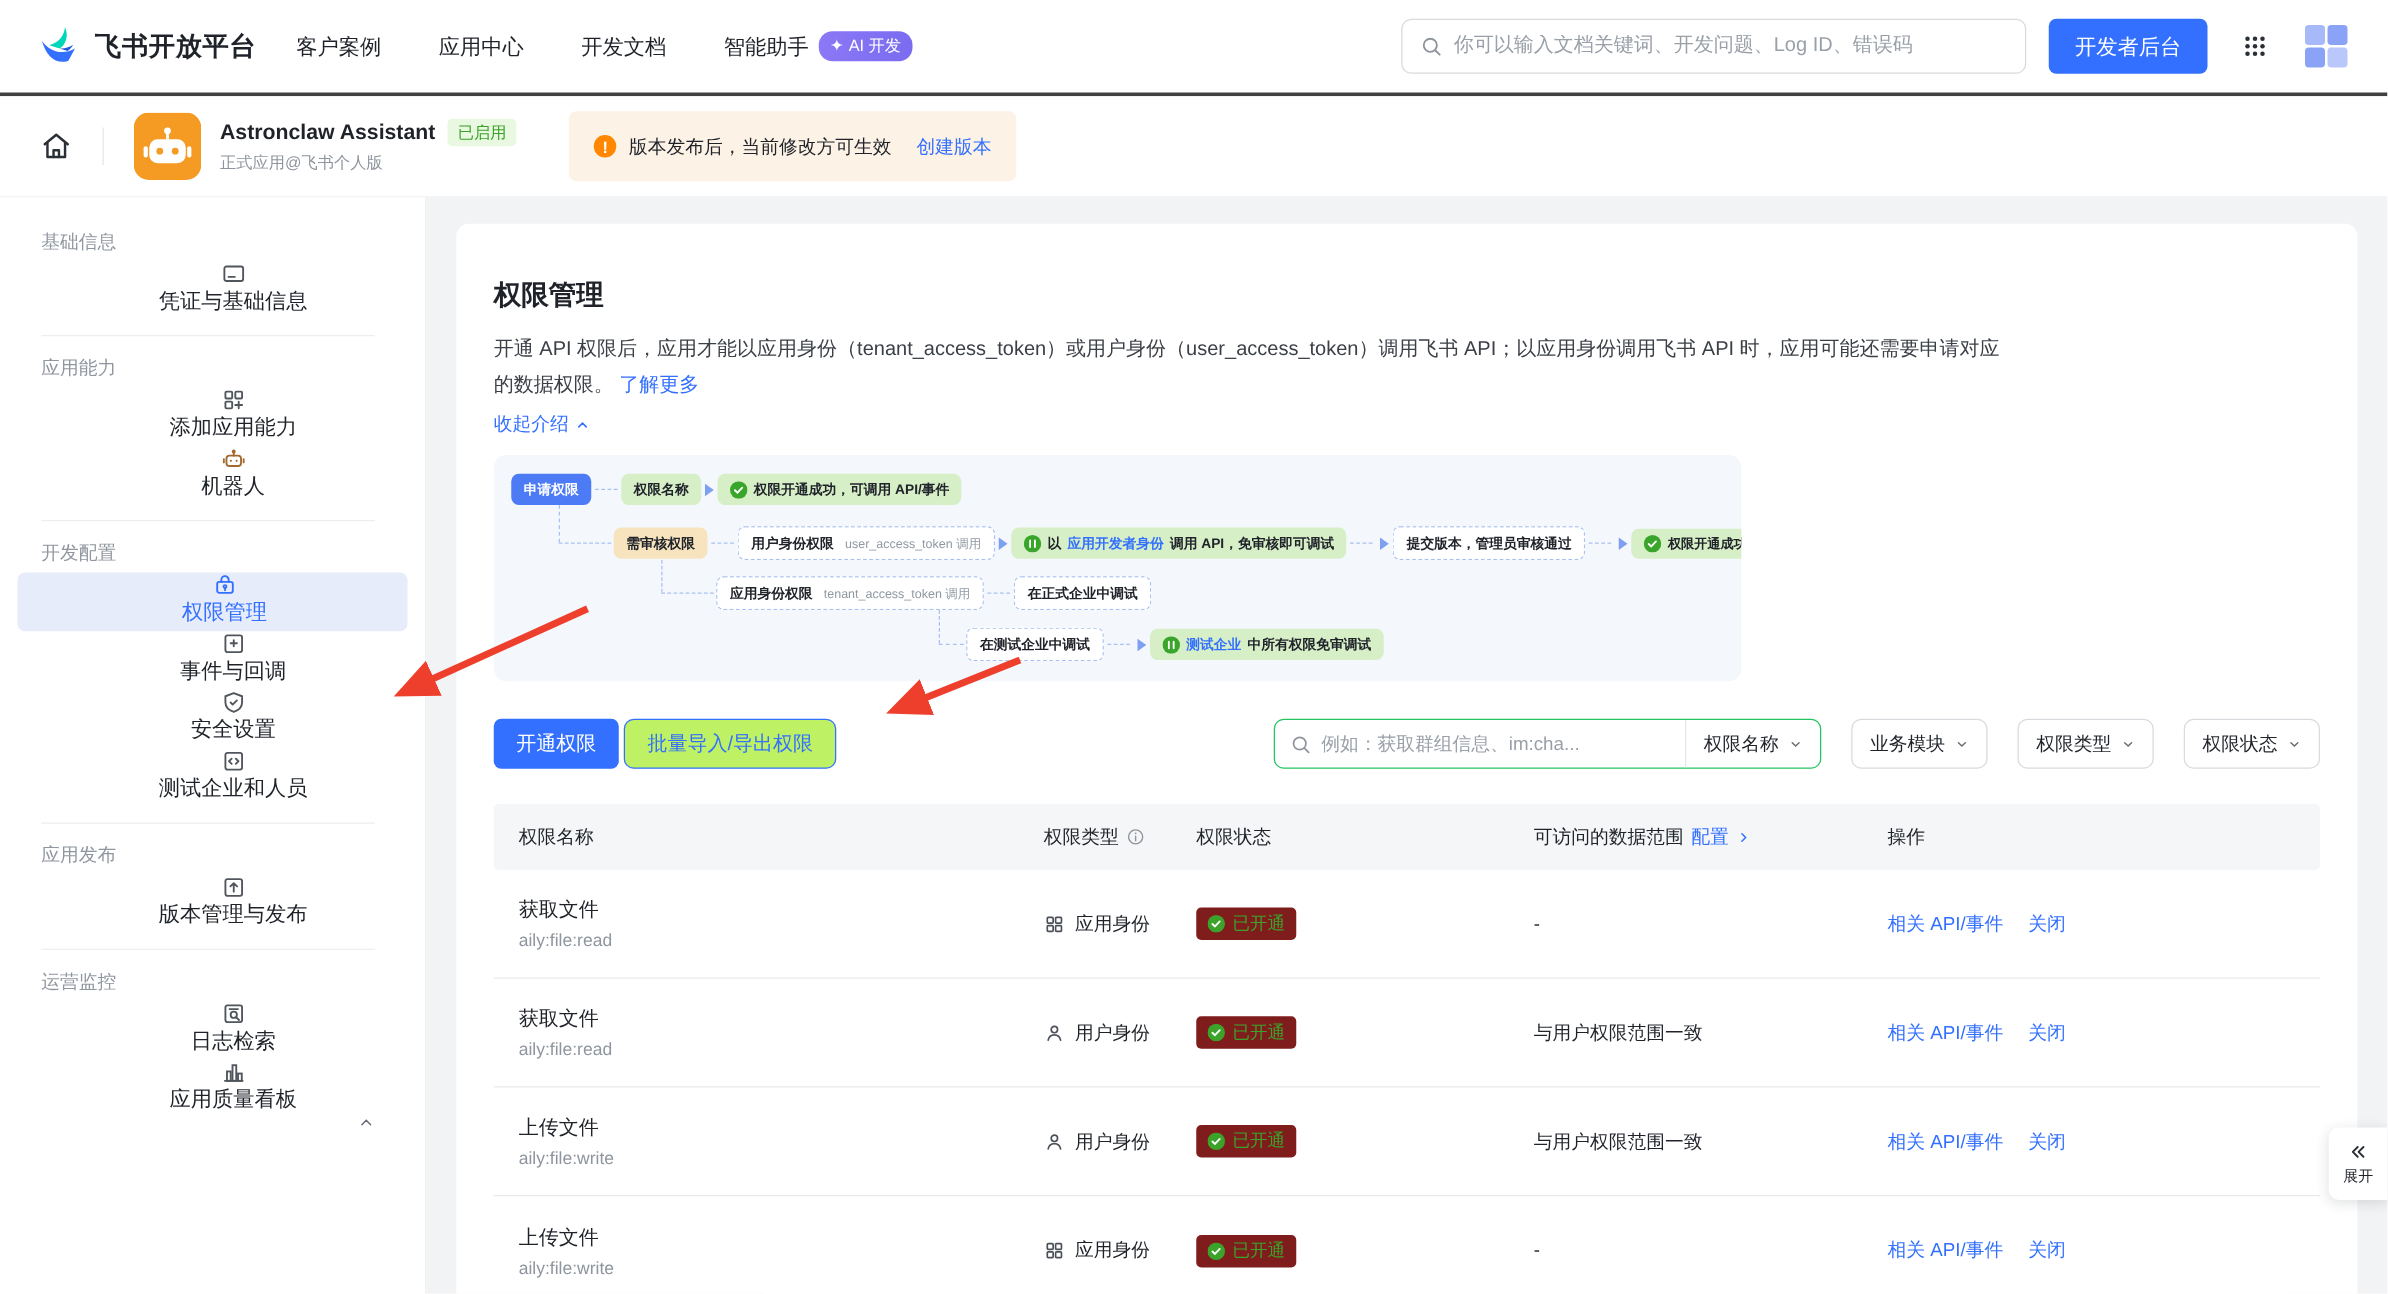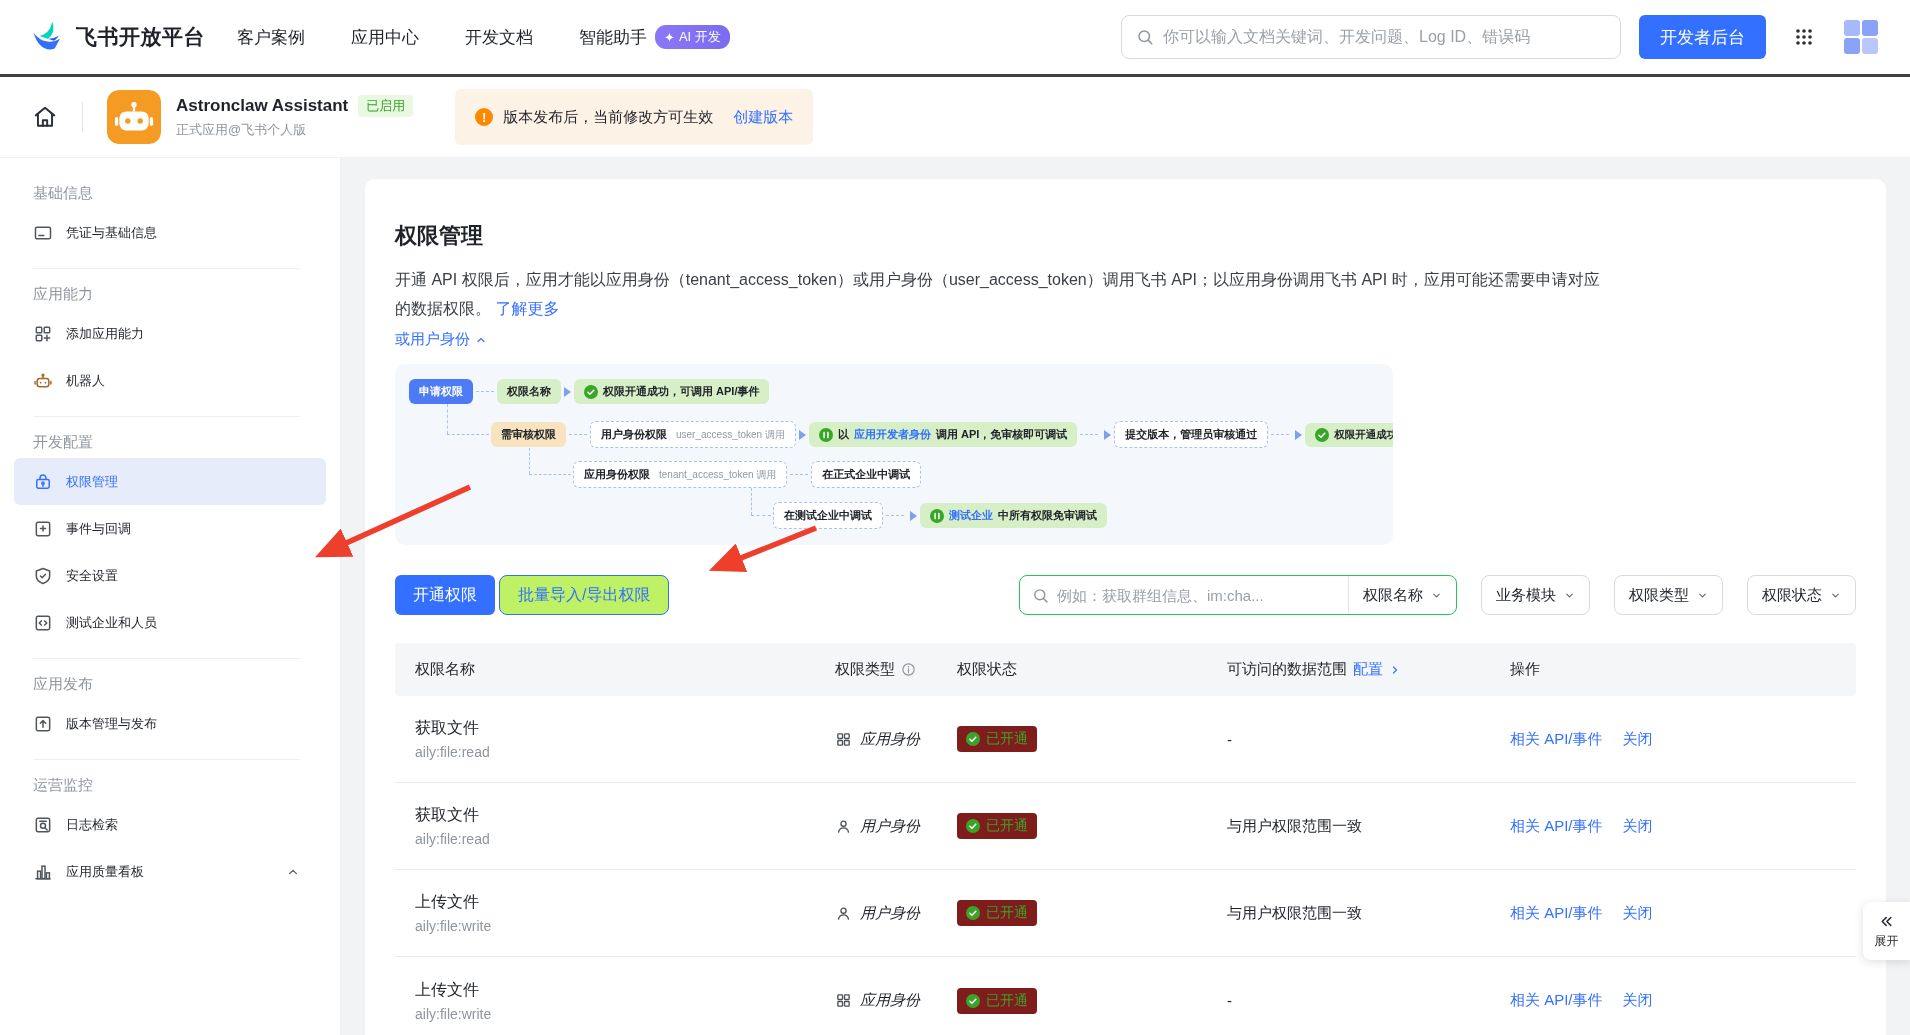--- a/index.html
+++ b/index.html
@@ -46,22 +46,22 @@
     font-size:13px; font-weight:700; display:flex; align-items:center; justify-content:center; flex:none; }
   .banner-text { font-size:15px; margin-left:10px; }
   .link { color:#3370ff; cursor:pointer; }
   .banner-link { margin-left:20px; font-size:15px; }
 
   
   .body-wrap { display:flex; height:877px; }
   .sidebar { width:341px; flex:none; background:#fff; border-right:1px solid #f0f1f3;
     padding-top:10px; overflow:hidden; }
   .side-section-label { margin:16px 0 6px 33px; font-size:15px; color:#9096a0; }
-  .side-item { height:47px; display:flex; align-items:center; gap:13px;
-    padding-left:33px; font-size:13px; color:#1f2329; cursor:pointer; }
+  .side-item { height:47px; display:flex; align-items:center; 
+    padding-left:33px; font-size:17px; color:#1f2329; cursor:pointer;flex-direction:column; }
   .side-item .icn { display:flex; color:#51565d; }
   .side-item.robot .icn { color:#a3692c; }
   .side-item.selected { background:#e7ecfb; border-radius:6px; margin:0 14px;
     padding-left:19px; color:#3370ff; }
   .side-item.selected .icn { color:#3370ff; }
   .side-divider { height:1px; background:#eceef0; margin:12px 40px 4px 33px; }
   .side-chevron { margin-left:auto; margin-right:40px; display:flex; color:#646a73; }
 
   .main { flex:1; background:#f2f3f5; padding:21px 24px 0 24px; }
   .card { background:#fff; border-radius:10px; padding:30px 30px 0 30px; height:900px; }
@@ -111,21 +111,21 @@
 
   
   .perm-table { margin-top:28px; }
   .t-head,.t-row { display:grid; grid-template-columns:420px 122px 270px 283px 1fr;
     align-items:center; padding:0 20px; }
   .t-head { height:53px; background:#f5f6f7; border-radius:4px; font-size:15px; }
   .t-head .hcell { display:flex; align-items:center; gap:6px; }
   .t-row { height:87px; border-bottom:1px solid #e8eaec; }
   .perm-name { font-size:16px; }
   .perm-code { font-size:14px; color:#8f959e; margin-top:5px; }
-  .type-cell { display:flex; align-items:center; gap:8px; font-size:15px;font-style:italic; }
+  .type-cell { display:flex; align-items:center; gap:8px; font-size:15px; }
   .type-cell .icn { display:flex; color:#4c5159; }
   .status-badge { display:inline-flex; align-items:center; gap:6px; height:26px;
     padding:0 9px; background:#7f1d1d; border-radius:4px; color:#3ba32a; font-size:14px; }
   .scope-cell { font-size:15px; }
   .action-cell { font-size:15px; display:flex; gap:20px; white-space:nowrap; }
 
   
   .arrow-overlay { position:absolute; inset:0; width:1910px; height:1035px;
     pointer-events:none; z-index:40; }
   .expand-panel { position:absolute; right:0; top:902px; width:47px; height:58px;
@@ -365,21 +365,21 @@
       <div class="card">
 
         <div class="page-title">权限管理</div>
 
         <div class="page-desc">
           <span>开通 API 权限后，应用才能以应用身份（tenant_access_token）或用户身份（user_access_token）调用飞书 API；以应用身份调用飞书 API 时，应用可能还需要申请对应的数据权限。</span>
           <span class="link">了解更多</span>
         </div>
 
         <div class="collapse-link">
-          <span>或用户身份</span>
+          <span>收起介绍</span>
           <span style="display:flex">
             <svg width="12" height="12" viewBox="0 0 24 24" fill="none" stroke="#3370ff" stroke-width="2.4" stroke-linecap="round">
                 <path d="M6 15l6-6 6 6"></path>
               </svg>
           </span>
         </div>
 
         
         <div class="diagram">
 

